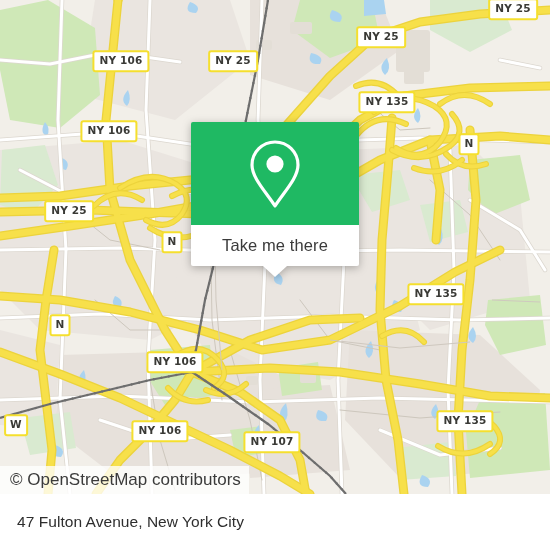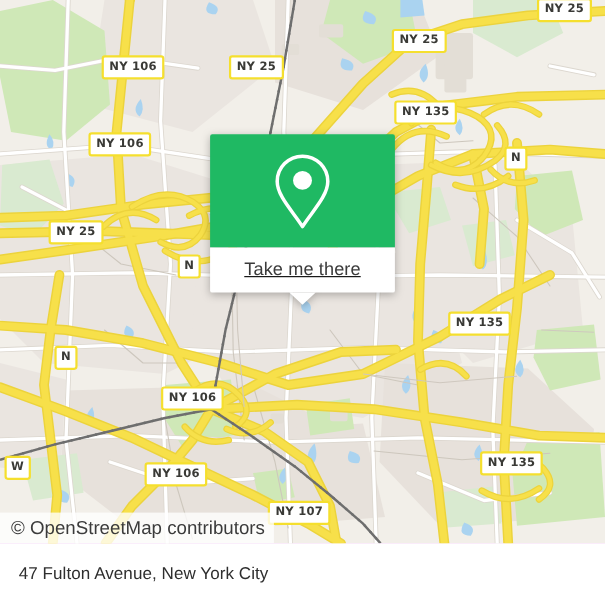--- a/index.html
+++ b/index.html
@@ -65,21 +65,20 @@
     white-space: nowrap;
   }
 
   
   #callout {
     position: absolute;
     left: 191px;
     top: 122px;
     width: 168px;
     filter: drop-shadow(0 2px 4px rgba(0,0,0,0.28));
-    text-decoration: underline;
   }
   #callout-top {
     background: #1fb963;
     height: 103px;
     border-radius: 2px 2px 0 0;
     display: flex;
     align-items: center;
     justify-content: center;
   }
   #callout-bottom {
@@ -410,21 +409,21 @@
     <div class="shield" style="left:109px; top:131px;">NY 106</div>
     <div class="shield sq" style="left:469px; top:144px;">N</div>
     <div class="shield" style="left:69px;  top:211px;">NY 25</div>
     <div class="shield sq" style="left:172px; top:242px;">N</div>
     <div class="shield" style="left:436px; top:294px;">NY 135</div>
     <div class="shield sq" style="left:60px; top:325px;">N</div>
     <div class="shield" style="left:175px; top:362px;">NY 106</div>
     <div class="shield sq" style="left:16px; top:425px;">W</div>
     <div class="shield" style="left:160px; top:431px;">NY 106</div>
     <div class="shield" style="left:465px; top:421px;">NY 135</div>
-    <div class="shield" style="left:272px; top:466px;">NY 107</div>
+    <div class="shield" style="left:272px; top:442px;">NY 107</div>
 
     <div id="attribution">© OpenStreetMap contributors</div>
 
     <div id="callout">
       <div id="callout-top">
         <svg width="58" height="72" viewBox="0 0 58 72">
           <path d="M29 4 C16.3 4 6 14.3 6 27 C6 40 20 54 29 68 C38 54 52 40 52 27 C52 14.3 41.7 4 29 4 Z" fill="none" stroke="#ffffff" stroke-width="3.2" stroke-linejoin="round"></path>
           <circle cx="29" cy="26" r="8.6" fill="#ffffff"></circle>
         </svg>
       </div>

